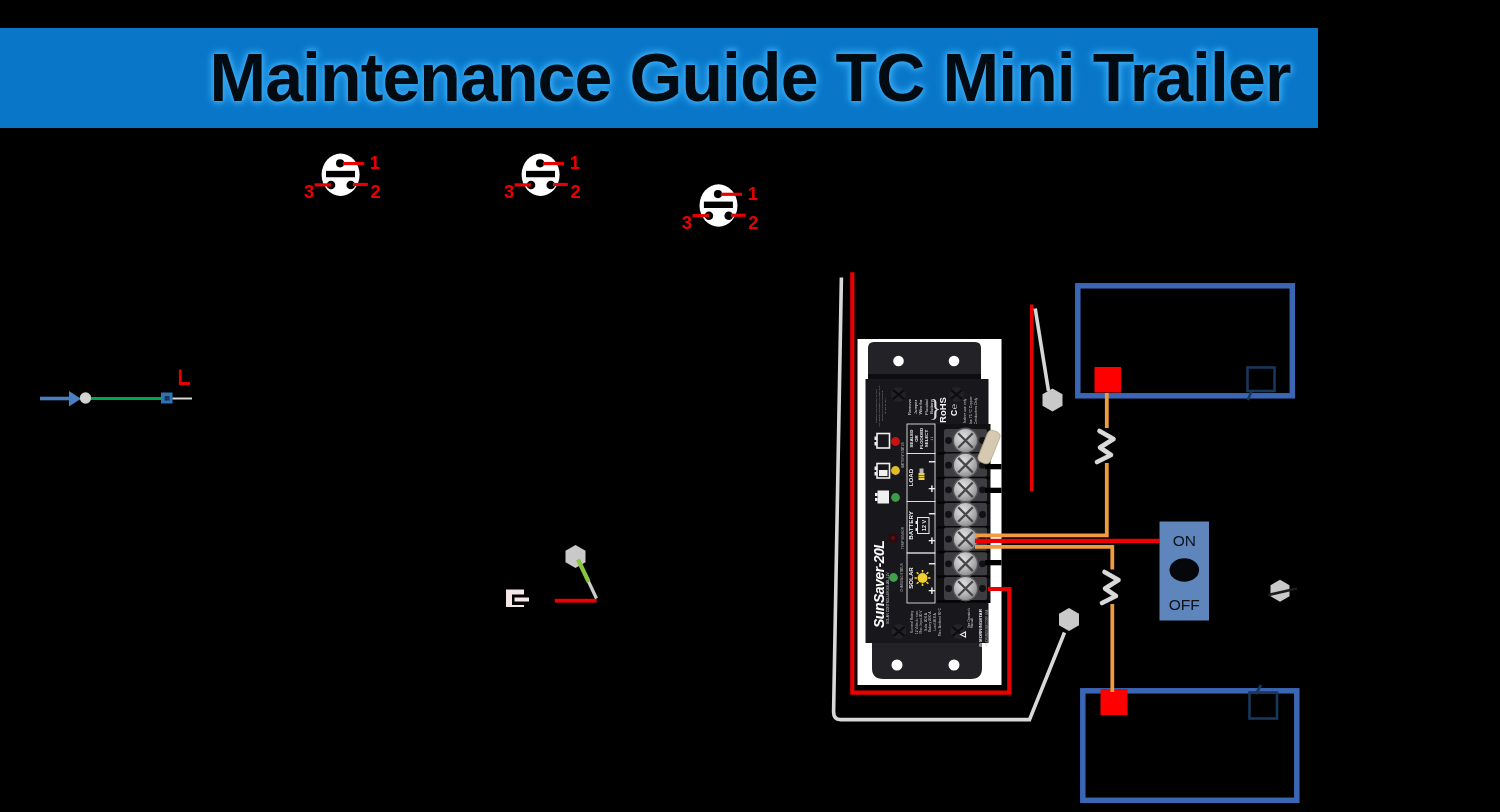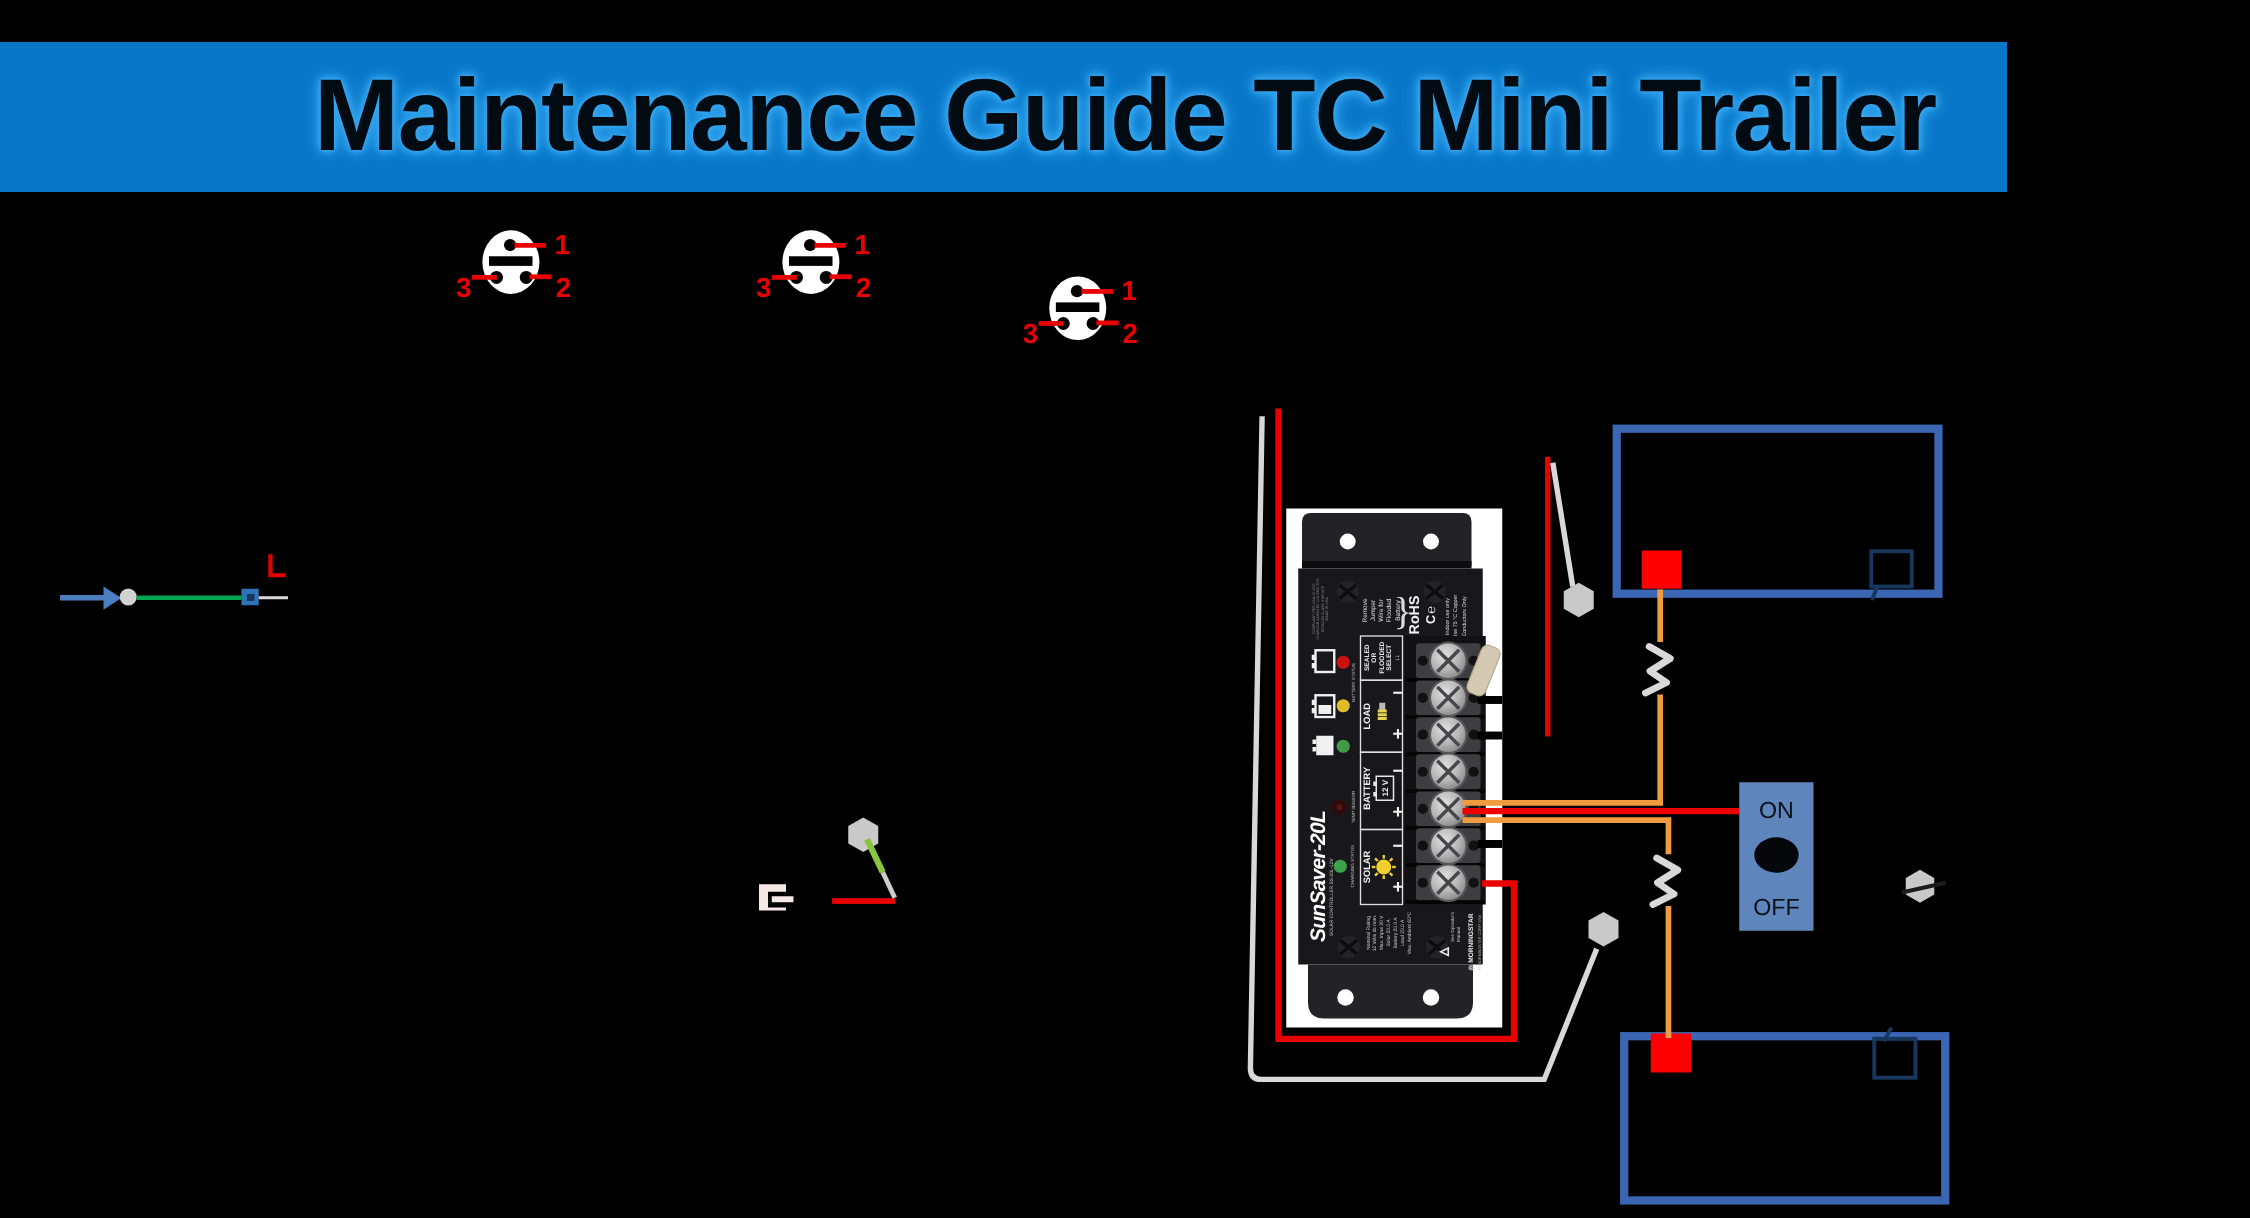--- a/index.html
+++ b/index.html
@@ -1,16 +1,16 @@
 <!DOCTYPE html>
 <html><head>
 <meta charset="utf-8">
 <style>
 html,body{margin:0;padding:0;background:#000;}
-#page{position:relative;width:1318px;height:812px;background:#000;overflow:hidden;font-family:"Liberation Sans",sans-serif;padding-left:20px;}
+#page{position:relative;width:1318px;height:812px;background:#000;overflow:hidden;font-family:"Liberation Sans",sans-serif;}
 #banner{position:absolute;left:0;top:28px;width:1500px;height:100px;background:#0a76c8;}
 #title{position:absolute;left:0;top:38px;width:1500px;text-align:center;font-size:68px;font-weight:bold;color:#020a12;letter-spacing:-0.9px;
 text-shadow:0 0 2px #38a8f0,0 0 4px #38a8f0,0 0 6px #34a4ee,0 0 9px #2da0ea,0 0 12px #2da0ea;}
 svg{position:absolute;left:0;top:0;}
 </style>
 </head>
 <body>
 <div id="page">
 <div id="banner"></div>
 <div id="title">Maintenance Guide TC Mini Trailer</div>

